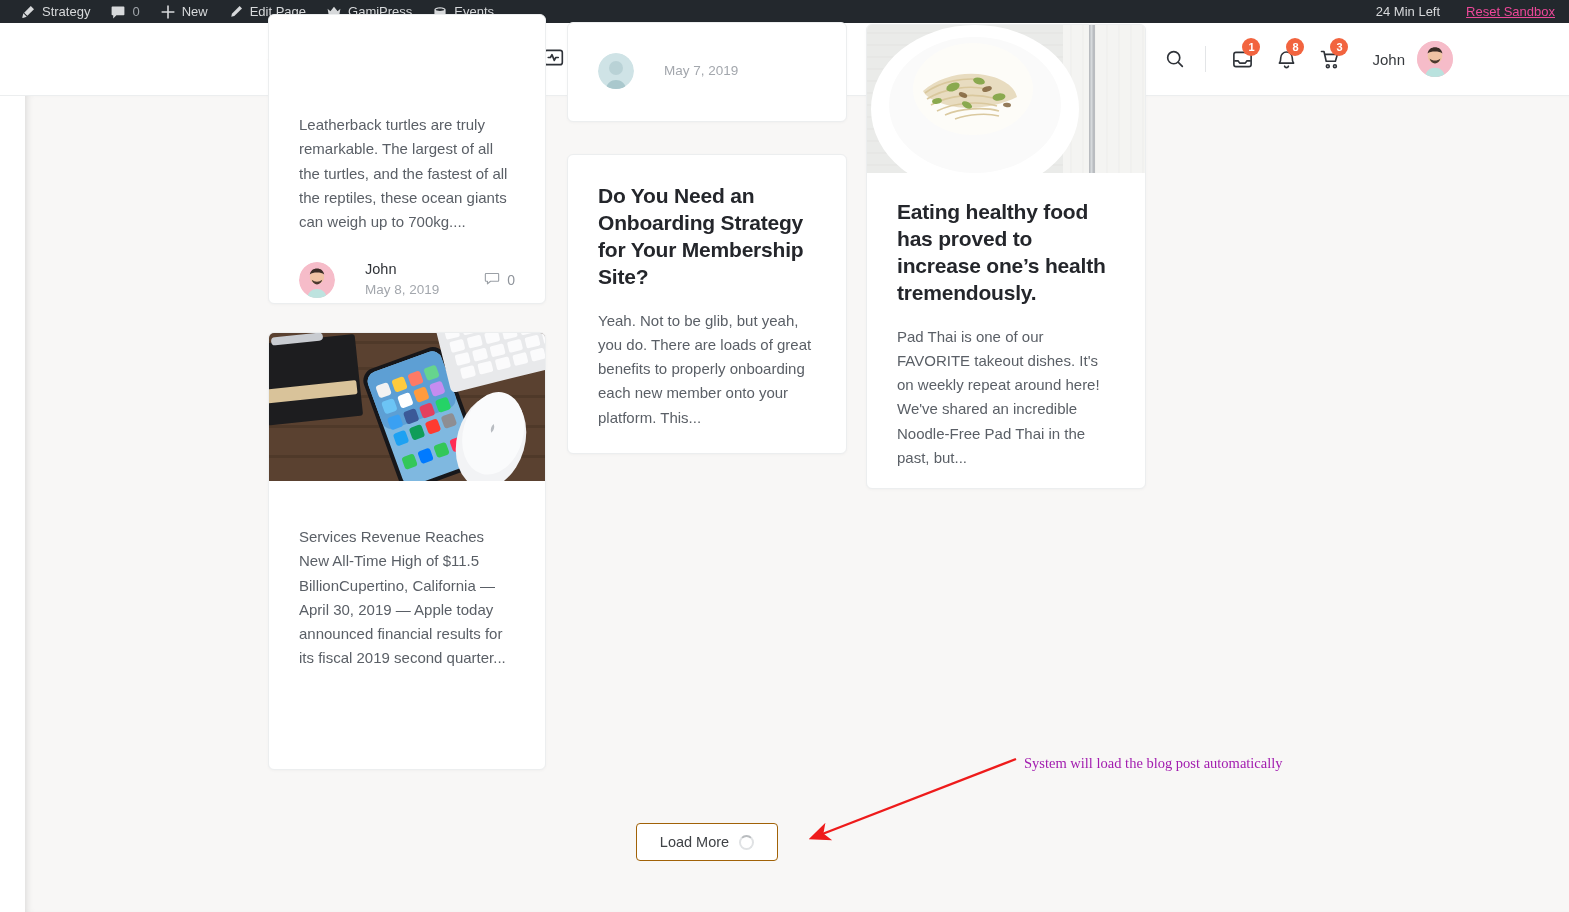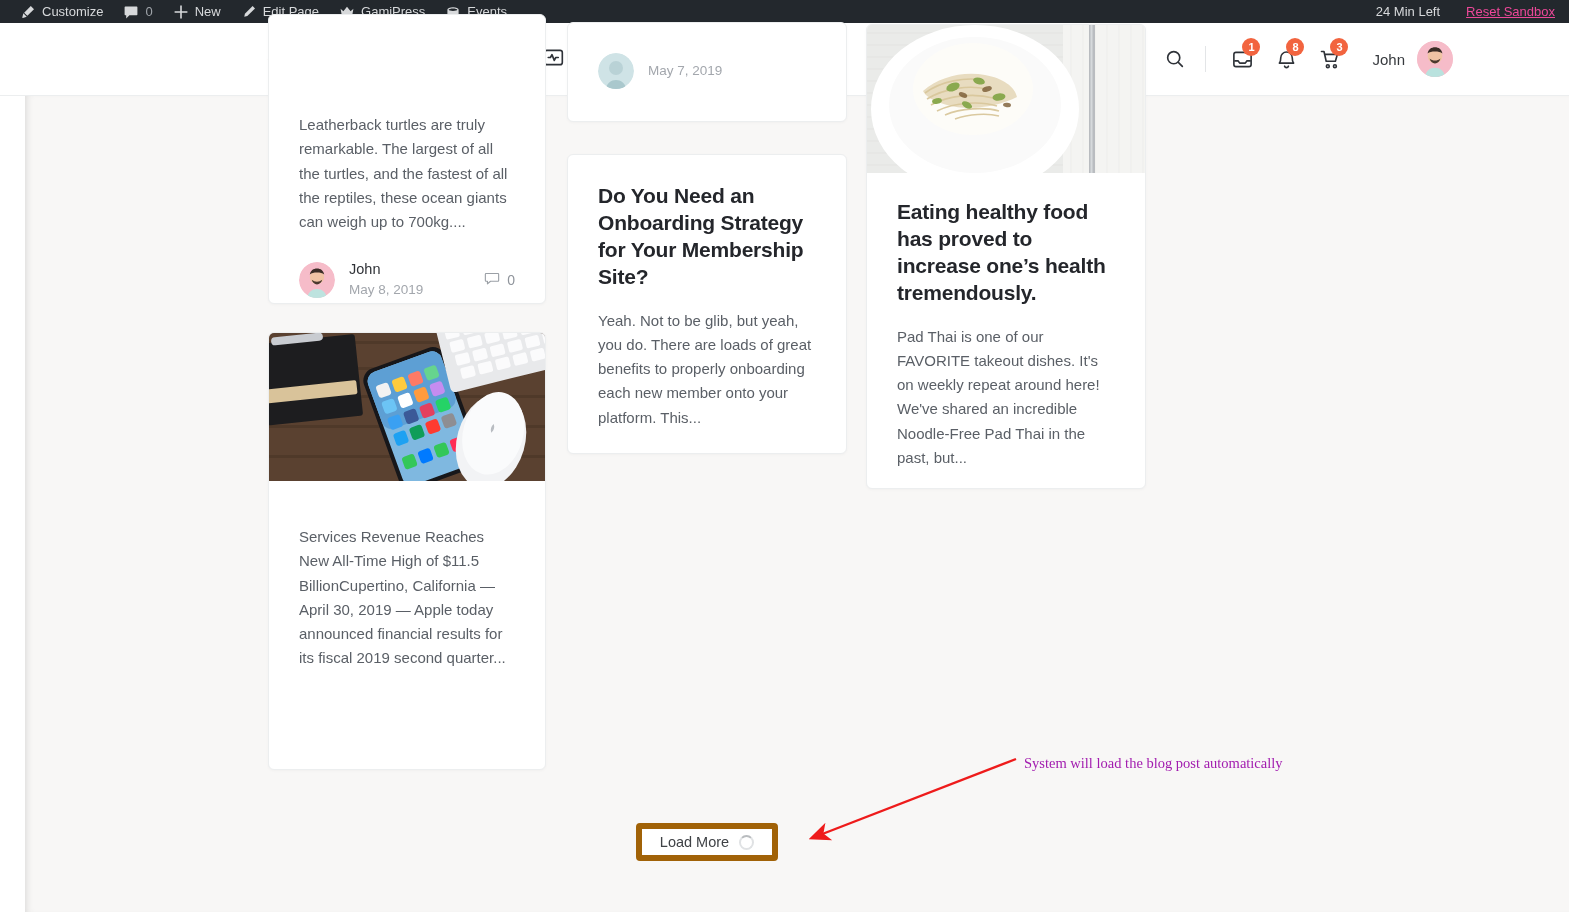--- a/index.html
+++ b/index.html
@@ -100,39 +100,39 @@
   .card-media { width: 100%; position: relative; overflow: hidden; }
   .card-body { padding: 0 30px; }
   .card-title {
     font-size: 21px; font-weight: bold; color: #24262b; line-height: 1.28;
     letter-spacing: -0.2px;
   }
   .card-excerpt {
     font-size: 15px; color: #5a5f66; line-height: 1.62;
   }
   .card-footer {
-    display: flex; align-items: center; padding: 0 30px;
+    display: flex; align-items: center; padding: 0 30px; gap: 16px;
   }
   .author-av {
     width: 36px; height: 36px; border-radius: 50%; overflow: hidden; flex: 0 0 36px;
     position: relative;
   }
   .author-meta { margin-left: 14px; }
   .author-name { font-size: 14.5px; color: #2f3237; line-height: 1.35; }
   .author-date { font-size: 13.5px; color: #a3a7ad; line-height: 1.45; }
   .comments {
     margin-left: auto; display: flex; align-items: center; gap: 7px;
     color: #8f949b; font-size: 14px; cursor: pointer;
   }
   .comments svg { width: 16px; height: 16px; }
 
   
   .loadmore {
     position: absolute; left: 636px; top: 823px; width: 142px; height: 38px;
-    background: #ffffff; border: 6px solid #a16207; border-radius: 4px;
+    background: #ffffff; border: 1px solid #a16207; border-radius: 4px;
     display: flex; align-items: center; justify-content: center; gap: 10px;
     font-size: 14.5px; color: #3f4246; cursor: pointer;
   }
   .spinner {
     width: 15px; height: 15px; border-radius: 50%;
     border: 2px solid #e0e2e4; border-top-color: #b9bcbf;
   }
 
   
   .annotation-layer { position: absolute; inset: 0; pointer-events: none; }
@@ -149,21 +149,21 @@
 
   <div class="adminbar">
     <div class="ab-left">
 
       <div class="ab-item">
         <span class="ab-icon">
           <svg viewBox="0 0 20 20">
               <path d="M13.5 2.5l4 4-8.3 8.3-4-4 8.3-8.3zM4.2 11.6l4.2 4.2-4.7 1.6c-.5.2-1-.3-.8-.8l1.3-5z"></path>
             </svg>
         </span>
-        <span>Customize</span>
+        <span>Strategy</span>
       </div>
 
       <div class="ab-item">
         <span class="ab-icon">
           <svg viewBox="0 0 20 20">
               <path d="M3 3h14a1 1 0 011 1v9a1 1 0 01-1 1H8l-4 4v-4H3a1 1 0 01-1-1V4a1 1 0 011-1z"></path>
             </svg>
         </span>
         <span class="ab-count">0</span>
       </div>

